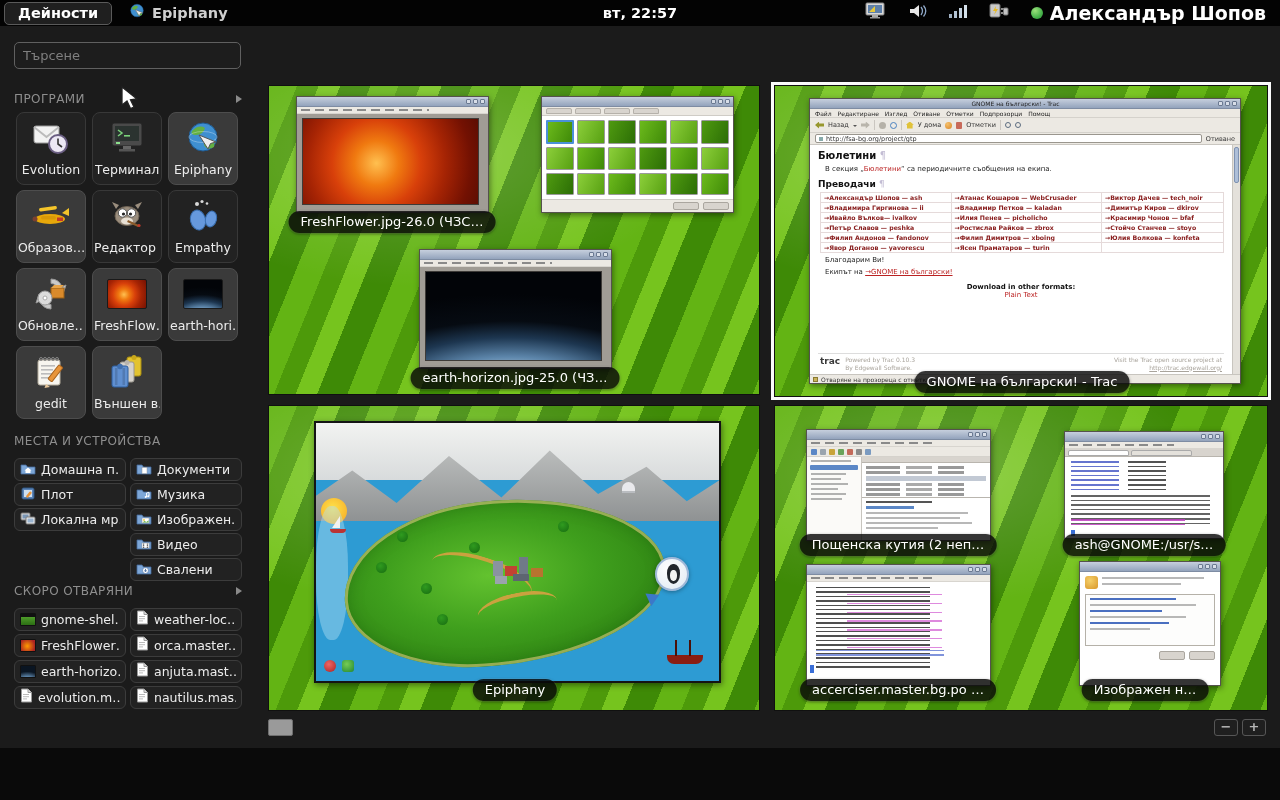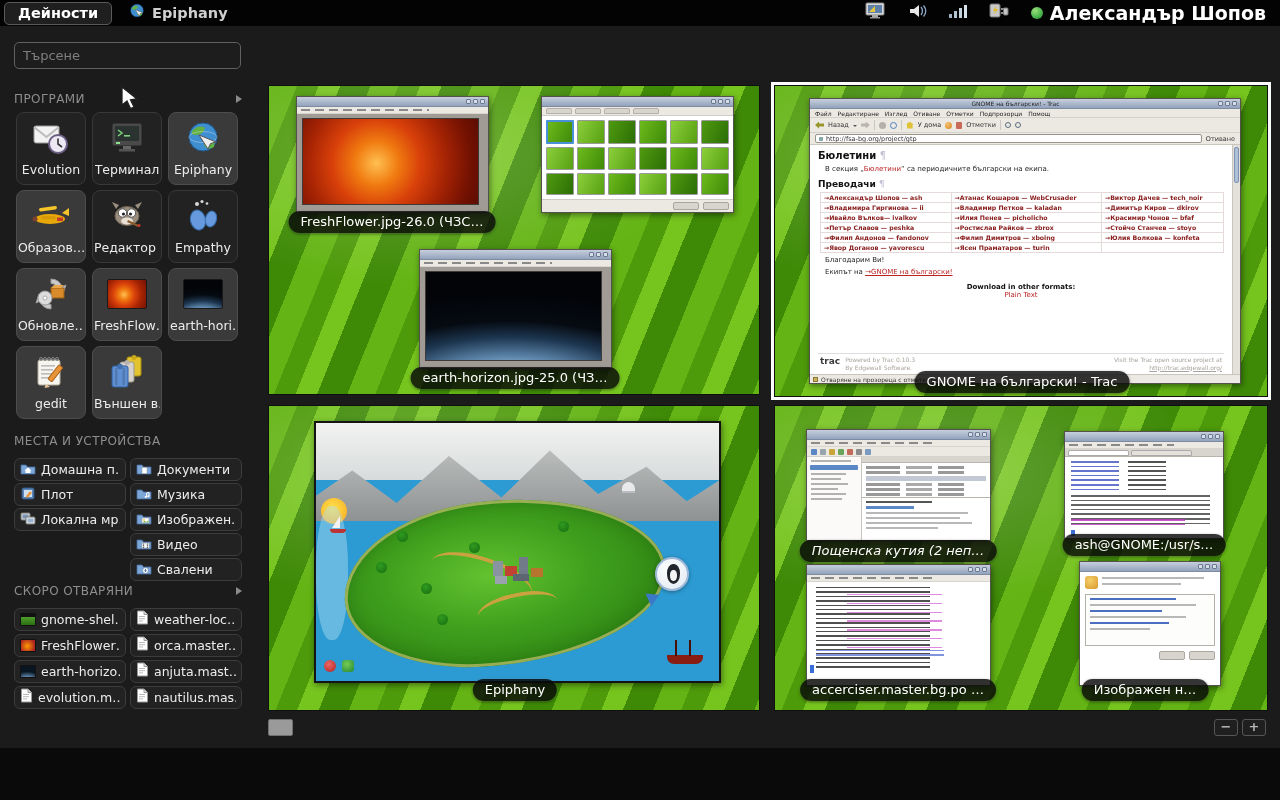--- a/index.html
+++ b/index.html
@@ -219,20 +219,21 @@
     <span>
       <svg width="18" height="18" viewBox="0 0 40 40">
           <circle cx="20" cy="19" r="14" fill="#3f8fd0" stroke="#1d5a92"></circle>
           <path d="M9 13 q7 -7 13 -3 q-2 7 -9 7 q-6 0 -4 -4z" fill="#63b043"></path>
           <path d="M25 21 q8 1 6 8 q-7 4 -10 -2 q-1 -4 4 -6z" fill="#63b043"></path>
           <path d="M16 17 l9 14 2.5-5.5 5.5-1.5 z" fill="#efefef" stroke="#555" stroke-width="1"></path>
         </svg>
     </span>
     <span class="txt">Epiphany</span>
   </div>
+  <div class="tb-clock">вт, 22:57</div>
   <div class="tb-right">
     <span>
       <svg width="22" height="18" viewBox="0 0 22 18">
           <rect x="1" y="1" width="18" height="12" rx="1" fill="#d8d8d8" stroke="#888"></rect>
           <rect x="3" y="3" width="14" height="8" fill="#5d7fa8"></rect>
           <path d="M4 10 L10 4 L10 10 Z" fill="#e8c93a"></path>
           <rect x="7" y="13" width="6" height="2" fill="#aaa"></rect>
           <rect x="5" y="15" width="10" height="1.5" fill="#999"></rect>
         </svg>
     </span>
@@ -683,21 +684,21 @@
     <div class="e-url">
       <span class="url-box">
           <span class="fav"></span>
           <span>http://fsa-bg.org/project/gtp</span>
         </span>
       <span class="e-go">Отиване</span>
     </div>
     <div class="e-body">
       <div class="e-content">
         <div class="h1"><span>Бюлетини</span> <span class="pilcrow">¶</span></div>
-        <div class="para"><span>В секция „</span><span class="redlink">Бюлетини</span><span>“ са периодичните български на екипа.</span></div>
+        <div class="para"><span>В секция „</span><span class="redlink">Бюлетини</span><span>“ са периодичните съобщения на екипа.</span></div>
         <div class="h2"><span>Преводачи</span> <span class="pilcrow">¶</span></div>
         <table class="ttab">
           <tbody>
               <tr>
             <td>→Александър Шопов — ash</td>
             <td>→Атанас Кошаров — WebCrusader</td>
             <td>→Виктор Дачев — tech_noir</td>
           </tr>
           <tr>
             <td>→Владимира Гиргинова — ii</td>
@@ -837,21 +838,21 @@
           <i class="ph" style="width:55%;"></i>
             <i class="ph phb" style="width:40%;"></i>
             <i class="ptx" style="width:85%;"></i>
             <i class="ptx" style="width:78%;"></i>
             <i class="ptx" style="width:88%;"></i>
             <i class="ptx" style="width:60%;"></i>
         </div>
       </div>
     </div>
   </div>
-  <div class="wlabel" style="left:123px;top:134px;font-style:italic;">Пощенска кутия (2 неп…</div>
+  <div class="wlabel" style="left:123px;top:128px;">Пощенска кутия (2 неп…</div>
 
   <div class="win w-term">
     <div class="tbr">
         <span class="tbr-title"></span>
         <span class="winbtns">
           <i></i>
           <i></i>
           <i></i>
         </span>
       </div>

